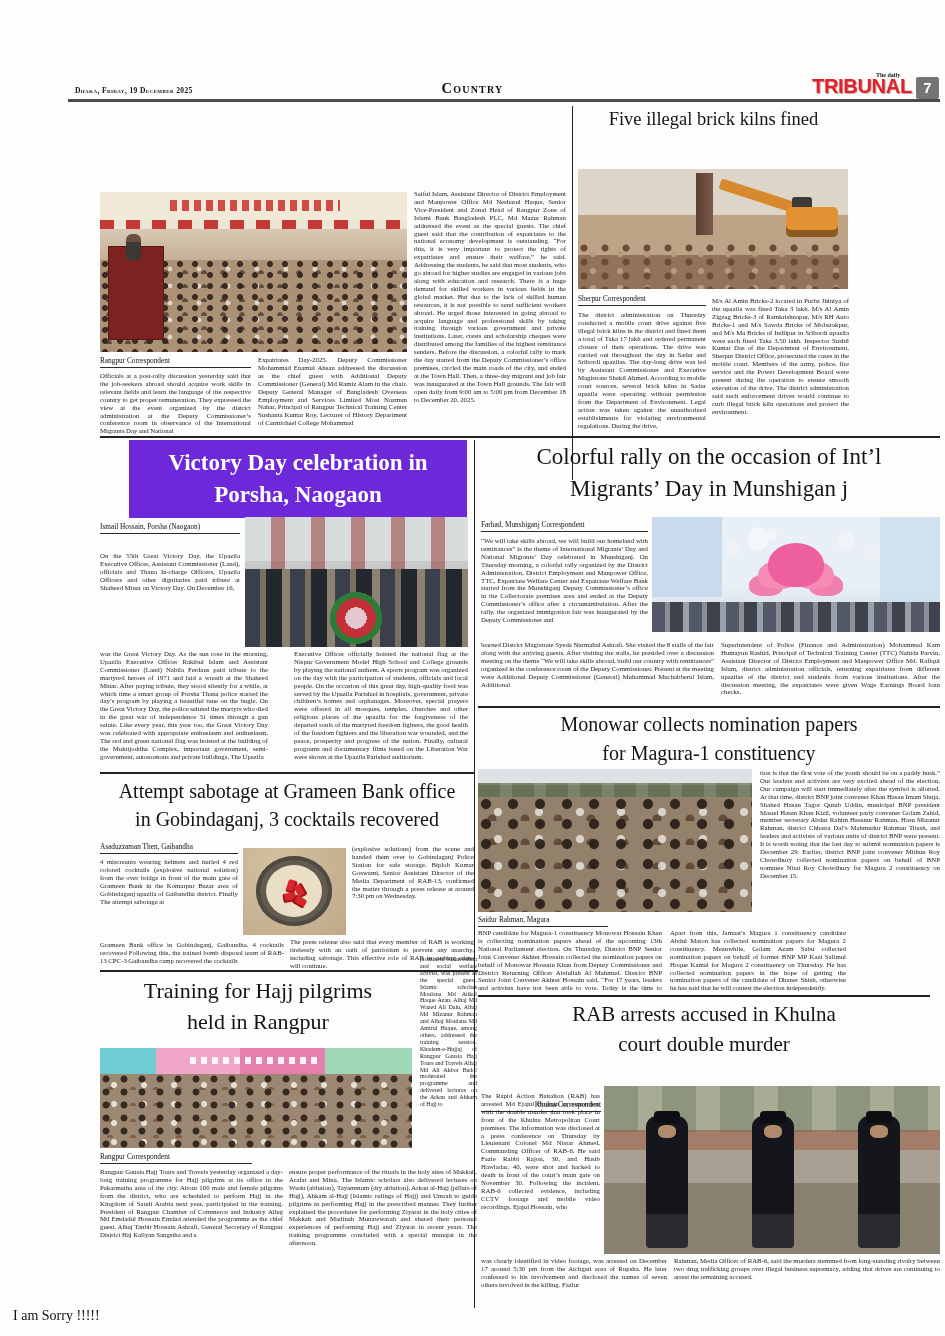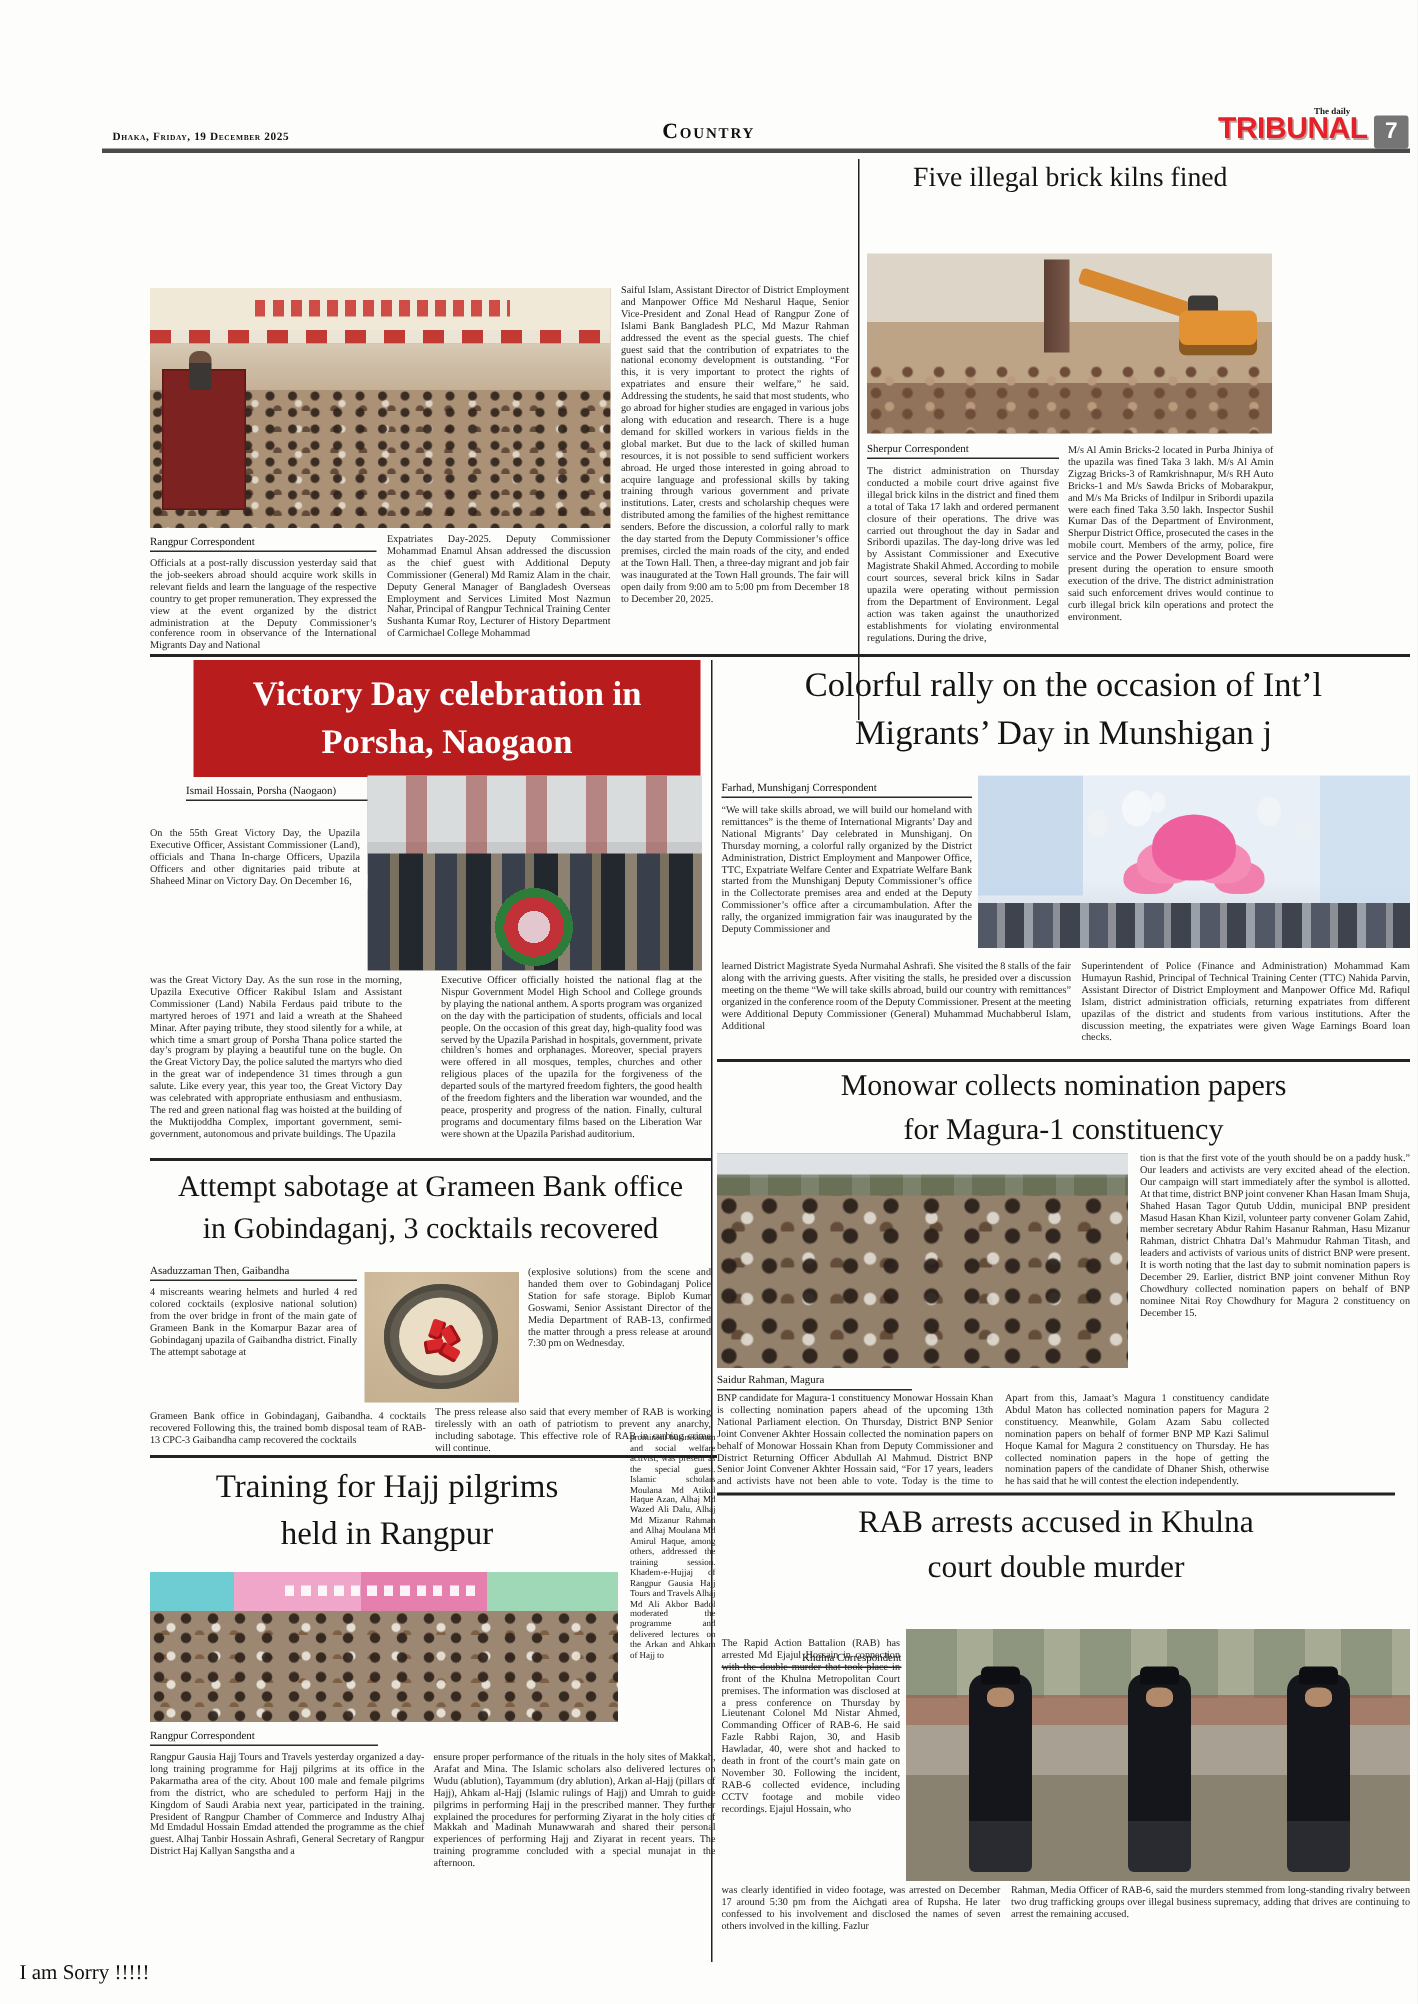--- a/index.html
+++ b/index.html
@@ -26,21 +26,21 @@
             font-size:20px;font-weight:700;letter-spacing:-.3px;color:#e32128;
             text-shadow:1px 1px 0 rgba(70,0,0,.35);}
   .mast-pagebox{position:absolute;left:916px;top:77px;width:23px;height:22px;background:#757575;
             color:#fff;font-family:"Liberation Sans",sans-serif;font-size:15px;font-weight:bold;
             text-align:center;line-height:22px;border-radius:2px;}
   .header-rule{position:absolute;left:68px;top:99px;width:872px;height:3px;background:#4b4b4b;}
 
   
   .hl-red{color:#d91920;font-weight:bold;font-size:27px;line-height:37px;}
   .hl-sherpur{font-size:18.5px;line-height:26px;}
-  .hl-teal{position:absolute;background:#b91c1c;color:#fff;font-weight:bold;font-size:23px;
+  .hl-teal{position:absolute;background:#6d28d9;color:#fff;font-weight:bold;font-size:23px;
            line-height:32px;text-align:center;padding-top:7px;box-sizing:border-box;}
   .hl-munshiganj{font-size:23px;line-height:32px;}
   .hl-magura{font-size:20px;line-height:29px;}
   .hl-khulna{font-size:21px;line-height:30px;}
   .hl-sabotage{font-size:20px;line-height:28px;}
   .hl-hajj{font-size:22px;line-height:31px;}
 
   .footer-note{position:absolute;left:13px;top:1308px;font-size:14px;color:#111;}
 
   
@@ -175,21 +175,21 @@
   </div>
 
   <div class="hrule" style="left:100px;top:436px;width:840px;height:2px;"></div>
   <div class="vrule" style="left:474px;top:440px;height:868px;"></div>
 
   <div>
     <div class="hl-teal" style="left:129px;top:440px;width:338px;height:78px;">
       <div class="hl-line">Victory Day celebration in</div>
       <div class="hl-line">Porsha, Naogaon</div>
     </div>
-    <div class="byline" style="left:100px;top:522px;width:140px;white-space:normal;margin-left:24px;">Ismail Hossain, Porsha (Naogaon)</div>
+    <div class="byline" style="left:100px;top:522px;width:140px;white-space:normal;">Ismail Hossain, Porsha (Naogaon)</div>
     <div class="jtext" style="left:100px;top:552px;width:140px;height:95px;">On the 55th Great Victory Day, the Upazila Executive Officer, Assistant Commissioner (Land), officials and Thana In-charge Officers, Upazila Officers and other dignitaries paid tribute at Shaheed Minar on Victory Day. On December 16,</div>
     <div class="photo" style="left:245px;top:517px;width:223px;height:130px;background:linear-gradient(#d9dcdd 0 34%,#c7c9ca 34% 58%,#a09a90 58%);">
       <div class="vp-gate"></div>
       <div class="vp-people"></div>
       <div class="vp-wreath"></div>
     </div>
     <div class="jtext" style="left:100px;top:650px;width:168px;height:121px;">was the Great Victory Day. As the sun rose in the morning, Upazila Executive Officer Rakibul Islam and Assistant Commissioner (Land) Nabila Ferdaus paid tribute to the martyred heroes of 1971 and laid a wreath at the Shaheed Minar. After paying tribute, they stood silently for a while, at which time a smart group of Porsha Thana police started the day’s program by playing a beautiful tune on the bugle. On the Great Victory Day, the police saluted the martyrs who died in the great war of independence 31 times through a gun salute. Like every year, this year too, the Great Victory Day was celebrated with appropriate enthusiasm and enthusiasm. The red and green national flag was hoisted at the building of the Muktijoddha Complex, important government, semi-government, autonomous and private buildings. The Upazila</div>
     <div class="jtext" style="left:294px;top:650px;width:174px;height:121px;">Executive Officer officially hoisted the national flag at the Nispur Government Model High School and College grounds by playing the national anthem. A sports program was organized on the day with the participation of students, officials and local people. On the occasion of this great day, high-quality food was served by the Upazila Parishad in hospitals, government, private children’s homes and orphanages. Moreover, special prayers were offered in all mosques, temples, churches and other religious places of the upazila for the forgiveness of the departed souls of the martyred freedom fighters, the good health of the freedom fighters and the liberation war wounded, and the peace, prosperity and progress of the nation. Finally, cultural programs and documentary films based on the Liberation War were shown at the Upazila Parishad auditorium.</div>
   </div>
 

